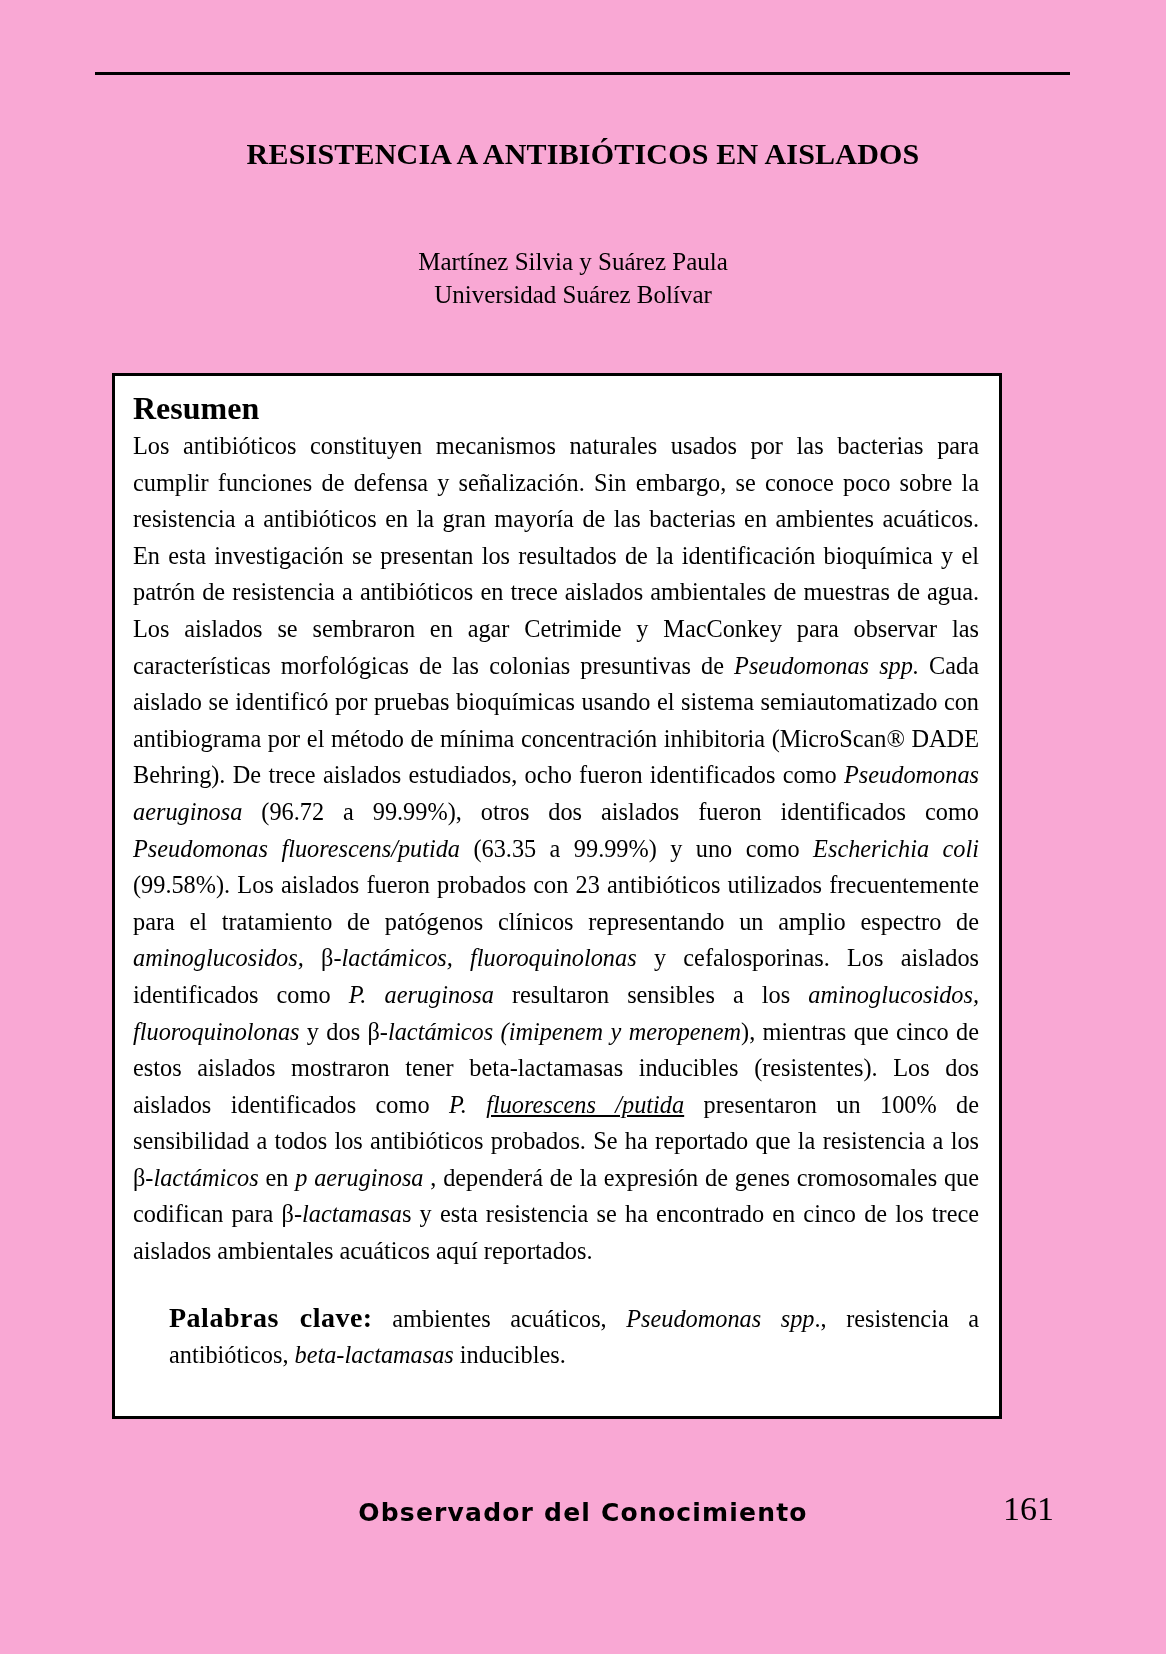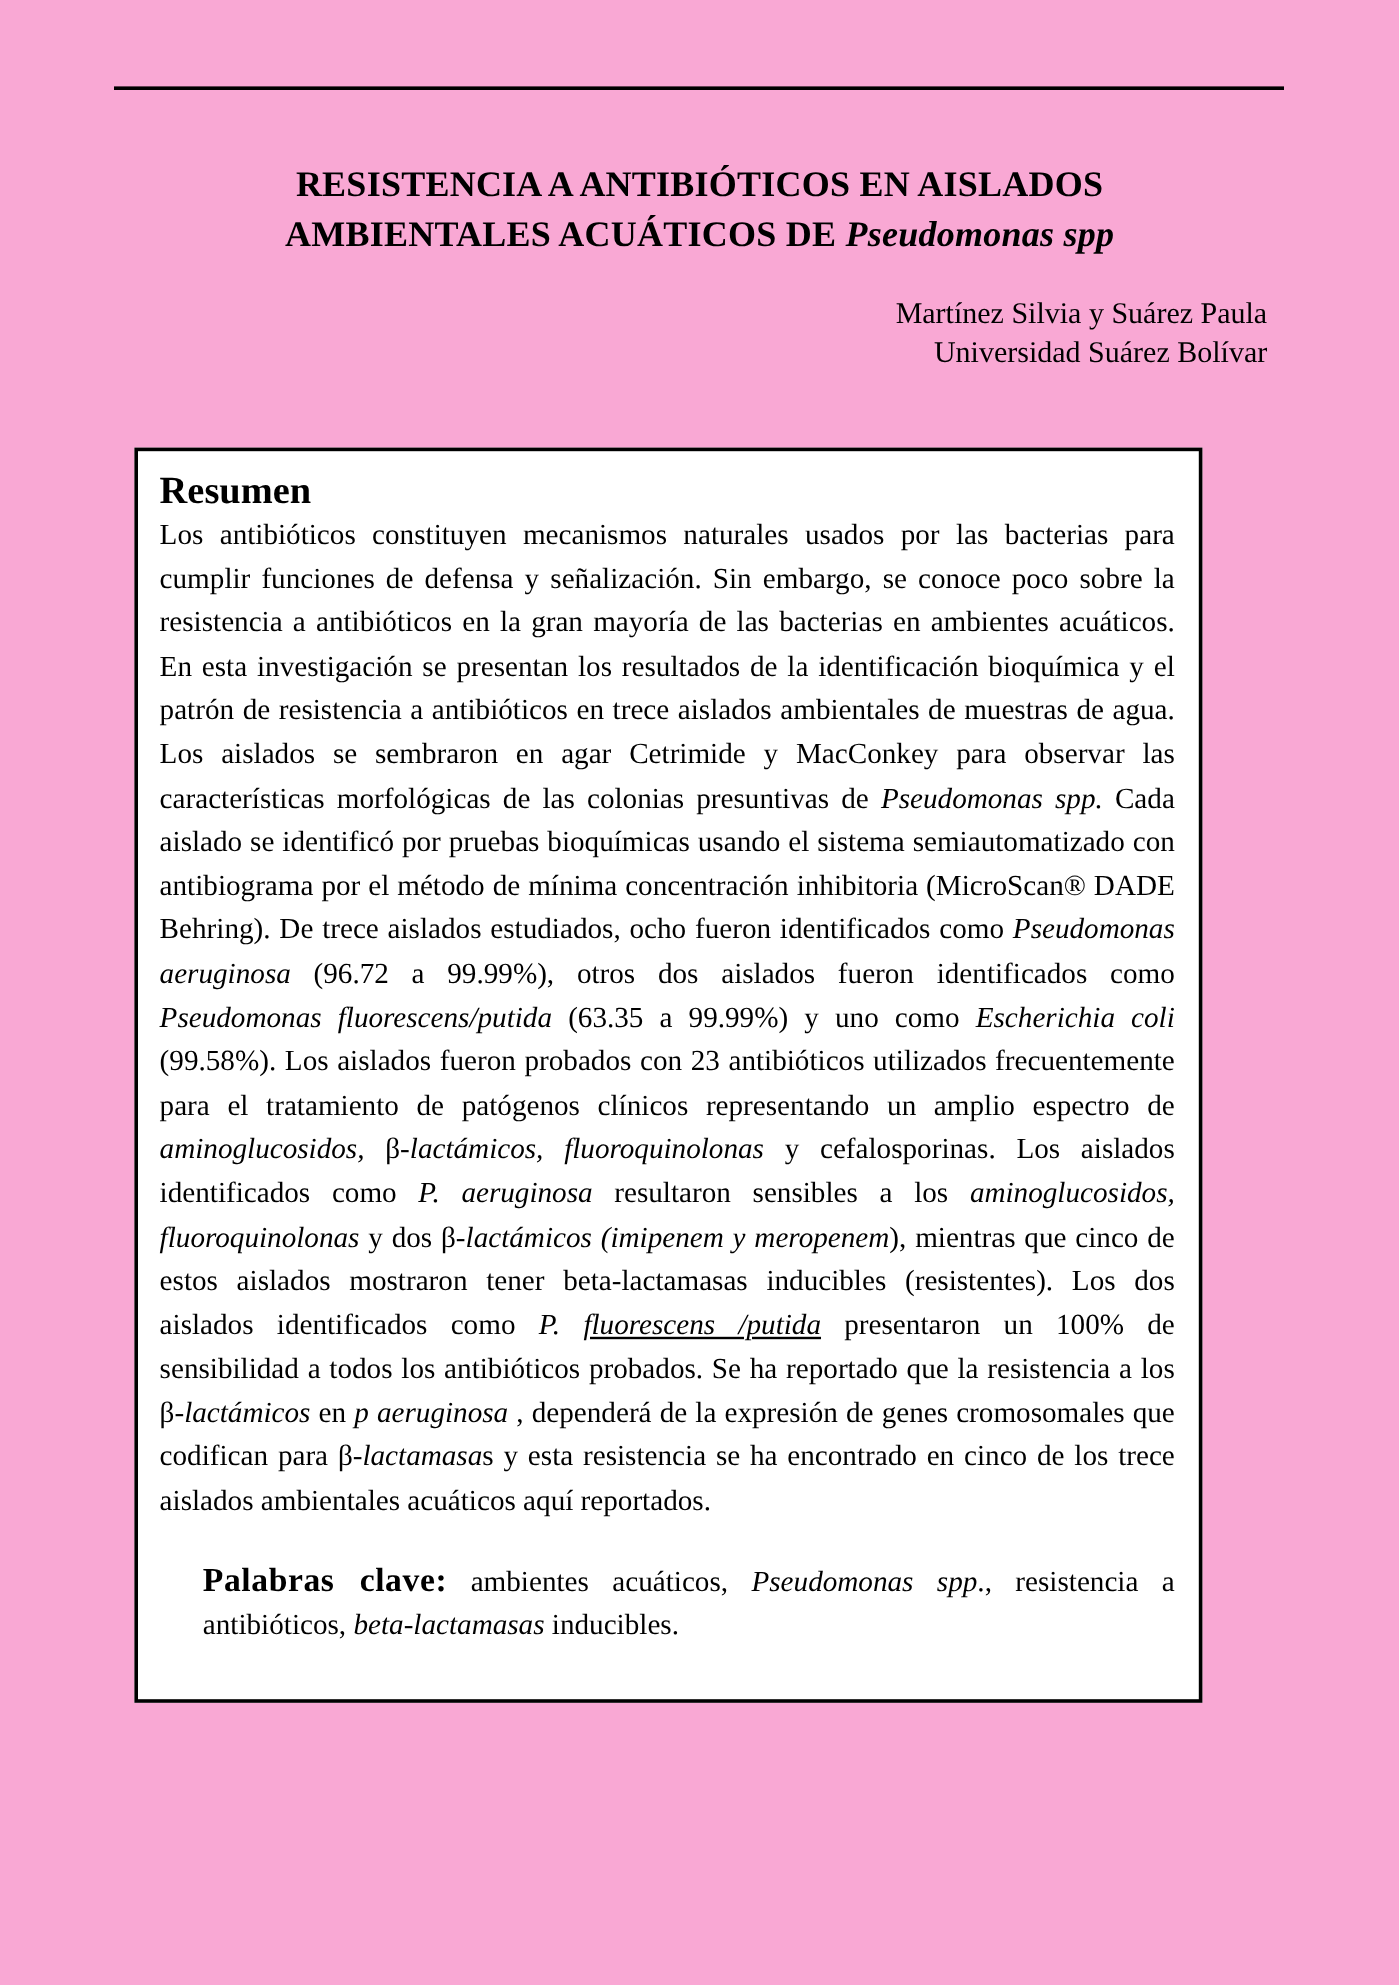--- a/index.html
+++ b/index.html
@@ -42,24 +42,24 @@
     line-height: 42px;
     letter-spacing: 0.2px;
   }
   .title-line .sp {
     font-style: italic;
   }
 
   
   .authors-block {
     position: absolute;
-    left: 110px;
+    left: 100px;
     top: 245px;
     width: 946px;
-    text-align: right;
+    text-align: center;
   }
   .author-line {
     font-size: 25px;
     line-height: 33px;
   }
 
   
   .abstract-box {
     position: absolute;
     left: 112px;
@@ -131,30 +131,33 @@
 </style>
 </head>
 <body>
 
 <div class="page">
 
   <div class="top-rule"></div>
 
   <div class="title-block">
     <div class="title-line">RESISTENCIA A ANTIBIÓTICOS EN AISLADOS</div>
-    <div class="title-line"><span>AMBIENTALES ACUÁTICOS DE </span><span class="sp">Pseudomonas spp</span></div>
   </div>
 
   <div class="authors-block">
     <div class="author-line">Martínez Silvia y Suárez  Paula</div>
     <div class="author-line">Universidad Suárez Bolívar</div>
   </div>
 
   <div class="abstract-box">
     <div class="resumen-head">Resumen</div>
 
     <p class="abstract-body"><span>Los antibióticos constituyen mecanismos naturales usados por las bacterias para cumplir funciones de defensa y señalización. Sin embargo, se conoce poco sobre la resistencia a antibióticos en la gran mayoría de las bacterias en ambientes acuáticos. En esta investigación se presentan los resultados de la identificación bioquímica y el patrón de resistencia a antibióticos en trece aislados ambientales de muestras de agua. Los aislados se sembraron en agar Cetrimide y MacConkey para observar las características morfológicas de las colonias presuntivas de </span><i>Pseudomonas spp.</i><span> Cada aislado se identificó por pruebas bioquímicas usando el sistema semiautomatizado con antibiograma por el método de mínima concentración inhibitoria (MicroScan® DADE Behring). De trece aislados estudiados, ocho fueron identificados como </span><i>Pseudomonas aeruginosa</i><span> (96.72 a 99.99%), otros dos aislados fueron identificados como </span><i>Pseudomonas fluorescens/putida</i><span> (63.35 a 99.99%) y uno como </span><i>Escherichia coli</i><span> (99.58%). Los aislados fueron probados con 23 antibióticos utilizados frecuentemente para el tratamiento de patógenos clínicos representando un amplio espectro de </span><i>aminoglucosidos,</i><span> β-</span><i>lactámicos, fluoroquinolonas</i><span> y cefalosporinas. Los aislados identificados como </span><i>P. aeruginosa</i><span> resultaron sensibles a los </span><i>aminoglucosidos, fluoroquinolonas</i><span> y dos β-</span><i>lactámicos (imipenem y meropenem</i><span>), mientras que cinco de estos aislados mostraron tener beta-lactamasas inducibles (resistentes). Los dos aislados identificados como </span><i>P.</i><span> </span><span class="uline">fluorescens /putida</span><span> presentaron un 100% de sensibilidad a todos los antibióticos probados. Se ha reportado que la resistencia a los β-</span><i>lactámicos</i><span> en </span><i>p aeruginosa</i><span> , dependerá de la expresión de genes cromosomales que codifican para  β-</span><i>lactamasa</i><span>s y esta resistencia se ha encontrado en cinco de los trece aislados ambientales acuáticos aquí reportados.</span></p>
 
     <p class="keywords"><span class="kw-label">Palabras  clave:</span><span> ambientes  acuáticos,  </span><i>Pseudomonas  spp</i><span>.,  resistencia  a antibióticos</span><span>, </span><i>beta-lactamasas</i><span> inducibles.</span></p>
   </div>
 
+  <div class="footer">
+    <div class="footer-title">Observador del Conocimiento</div>
+    <div class="footer-page">161</div>
+  </div>
 
 </div>
 
 </body></html>

